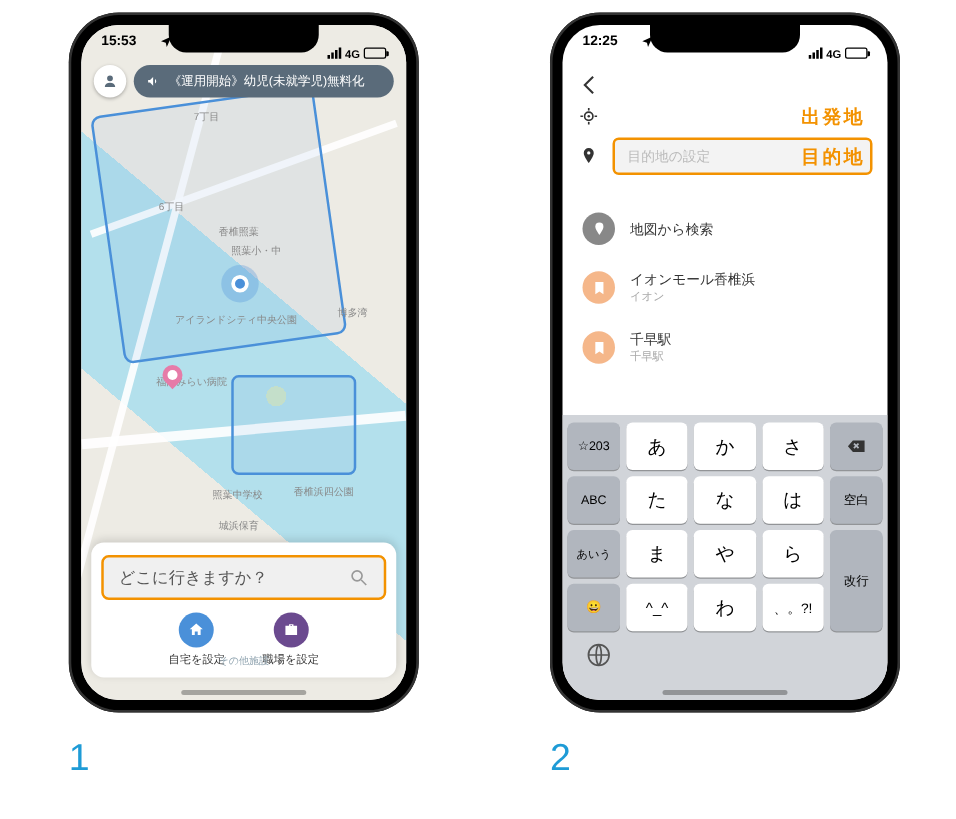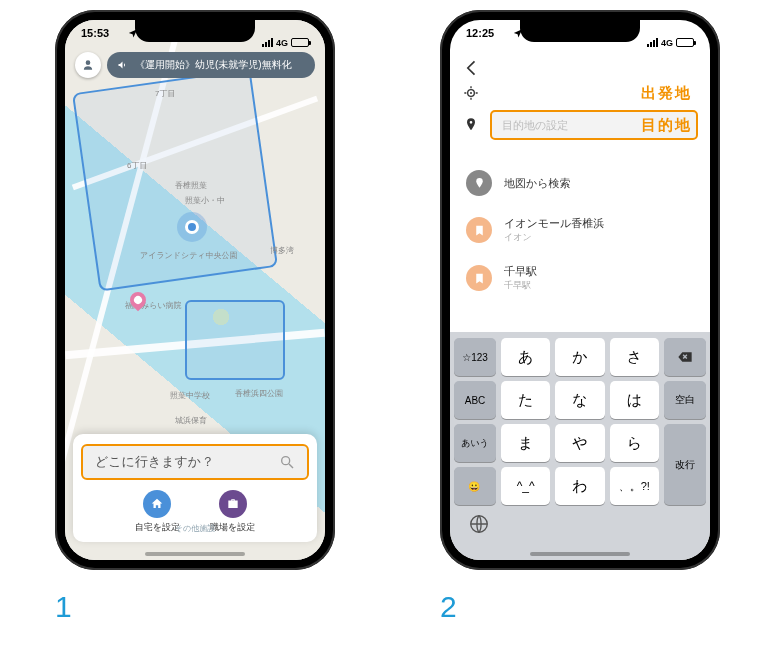--- a/index.html
+++ b/index.html
@@ -473,21 +473,21 @@
         </div>
         <div class="list-text">
           <span class="list-title">千早駅</span>
           <span class="list-sub">千早駅</span>
         </div>
       </div>
     </div>
 
     <div class="keyboard">
       <div class="kb-grid">
-        <div class="key func">☆123</div>
+        <div class="key func">☆203</div>
         <div class="key">あ</div>
         <div class="key">か</div>
         <div class="key">さ</div>
         <div class="key func">
           <svg viewBox="0 0 24 24" width="16" height="16">
               <path fill="#333" d="M22 5H8l-6 7 6 7h14V5zm-8 10l-2-2-2 2-1.5-1.5 2-2-2-2L10 8l2 2 2-2 1.5 1.5-2 2 2 2z"></path>
             </svg>
         </div>
 
         <div class="key func">ABC</div>

